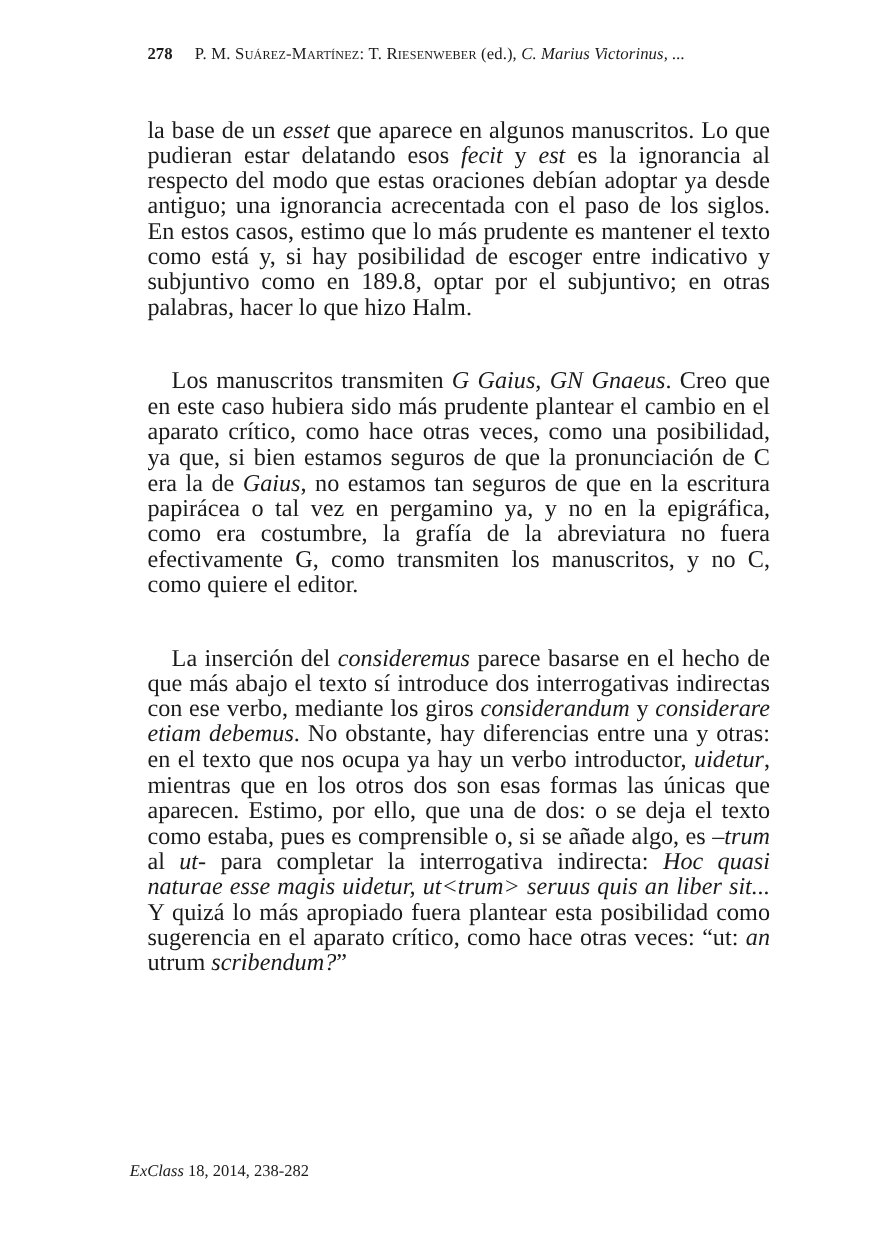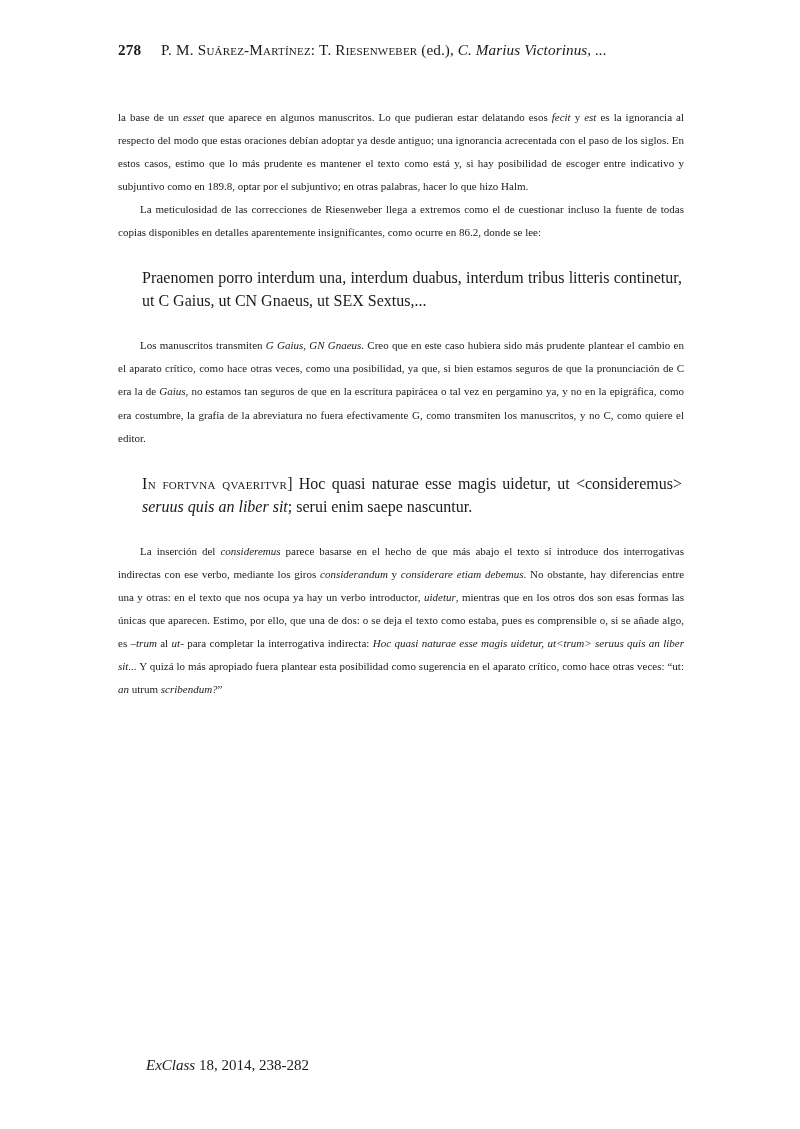--- a/index.html
+++ b/index.html
@@ -14,21 +14,21 @@
   .page {
     position: relative;
     width: 800px;
     height: 1129px;
     background: #ffffff;
     box-sizing: border-box;
     overflow: hidden;
   }
   .content {
     position: absolute;
-    left: 118px;
+    left: 134px;
     top: 40px;
     width: 566px;
   }
 
   
   .running-head {
     font-size: 15.2px;
     line-height: 1.35;
     white-space: nowrap;
     margin-bottom: 45px;
@@ -41,21 +41,21 @@
   .smallcaps {
     font-variant: small-caps;
     letter-spacing: 0.2px;
   }
   .running-head .ital {
     font-style: italic;
   }
 
   
   .para {
-    font-size: 11px;
+    font-size: 22px;
     line-height: 23.1px;
     text-align: justify;
     text-justify: inter-word;
     margin: 0;
     hyphens: none;
   }
   .para.indent {
     text-indent: 22px;
   }
   .para.noindent {
@@ -83,49 +83,46 @@
 
   
   .footer {
     position: absolute;
     left: 118px;
     top: 1056px;
     font-size: 15.0px;
     line-height: 1.3;
     white-space: nowrap;
   }
-  .footer .ital { font-style: italic; margin-left: 28px; }
+  .footer .ital { font-style: italic; }
 </style>
 </head>
 <body>
 
 <div class="page">
 
   <div class="content">
 
     <div class="running-head">
       <span class="folio">278</span><span class="smallcaps">P. M. Suárez-Martínez</span><span>: </span><span class="smallcaps">T. Riesenweber</span><span> (ed.), </span><span class="ital">C. Marius Victorinus, ...</span>
     </div>
 
     <p class="para noindent"><span>la base de un </span><i>esset</i><span> que aparece en algunos manuscritos. Lo que pudieran estar delatando esos </span><i>fecit</i><span> y </span><i>est</i><span> es la ignorancia al respecto del modo que estas oraciones debían adoptar ya desde antiguo; una ignorancia acrecentada con el paso de los siglos. En estos casos, estimo que lo más prudente es mantener el texto como está y, si hay posibilidad de escoger entre indicativo y subjuntivo como en 189.8, optar por el subjuntivo; en otras palabras, hacer lo que hizo Halm.</span></p>
 
-    <p class="para indent"><span>La meticulosidad de las correcciones de Riesenweber llega a extremos como el de cuestionar incluso la fuente de todas copias disponibles en detalles aparentemente insignificantes, como ocurre en 86.2, donde se lee:</span></p>
 
     <div class="gap-quote-top"></div>
 
-    <p class="quote"><span>Praenomen porro interdum una, interdum duabus, interdum tribus litteris continetur, ut C Gaius, ut CN Gnaeus, ut SEX Sextus,...</span></p>
 
     <div class="gap-quote-bottom"></div>
 
     <p class="para indent"><span>Los manuscritos transmiten </span><i>G Gaius, GN Gnaeus</i><span>. Creo que en este caso hubiera sido más prudente plantear el cambio en el aparato crítico, como hace otras veces, como una posibilidad, ya que, si bien estamos seguros de que la pronunciación de C era la de </span><i>Gaius</i><span>, no estamos tan seguros de que en la escritura papirácea o tal vez en pergamino ya, y no en la epigráfica, como era costumbre, la grafía de la abreviatura no fuera efectivamente G, como transmiten los manuscritos, y no C, como quiere el editor.</span></p>
 
 
     <div class="gap-quote-top"></div>
 
-    <p class="quote"><span class="sc">In fortvna qvaeritvr</span><span>]</span><span> Hoc quasi naturae esse magis uidetur, ut &lt;consideremus&gt; </span><i>seruus quis an liber sit</i><span>; serui enim saepe nascuntur.</span></p>
 
     <div class="gap-quote-bottom"></div>
 
     <p class="para indent"><span>La inserción del </span><i>consideremus</i><span> parece basarse en el hecho de que más abajo el texto sí introduce dos interrogativas indirectas con ese verbo, mediante los giros </span><i>considerandum</i><span> y </span><i>considerare etiam debemus</i><span>. No obstante, hay diferencias entre una y otras: en el texto que nos ocupa ya hay un verbo introductor, </span><i>uidetur</i><span>, mientras que en los otros dos son esas formas las únicas que aparecen. Estimo, por ello, que una de dos: o se deja el texto como estaba, pues es comprensible o, si se añade algo, es </span><i>–trum</i><span> al </span><i>ut-</i><span> para completar la interrogativa indirecta: </span><i>Hoc quasi naturae esse magis uidetur, ut&lt;trum&gt; seruus quis an liber sit...</i><span> Y quizá lo más apropiado fuera plantear esta posibilidad como sugerencia en el aparato crítico, como hace otras veces: “ut: </span><i>an</i><span> utrum </span><i>scribendum?</i><span>”</span></p>
 
 
     <div class="gap-quote-top"></div>
 
 
   </div>

